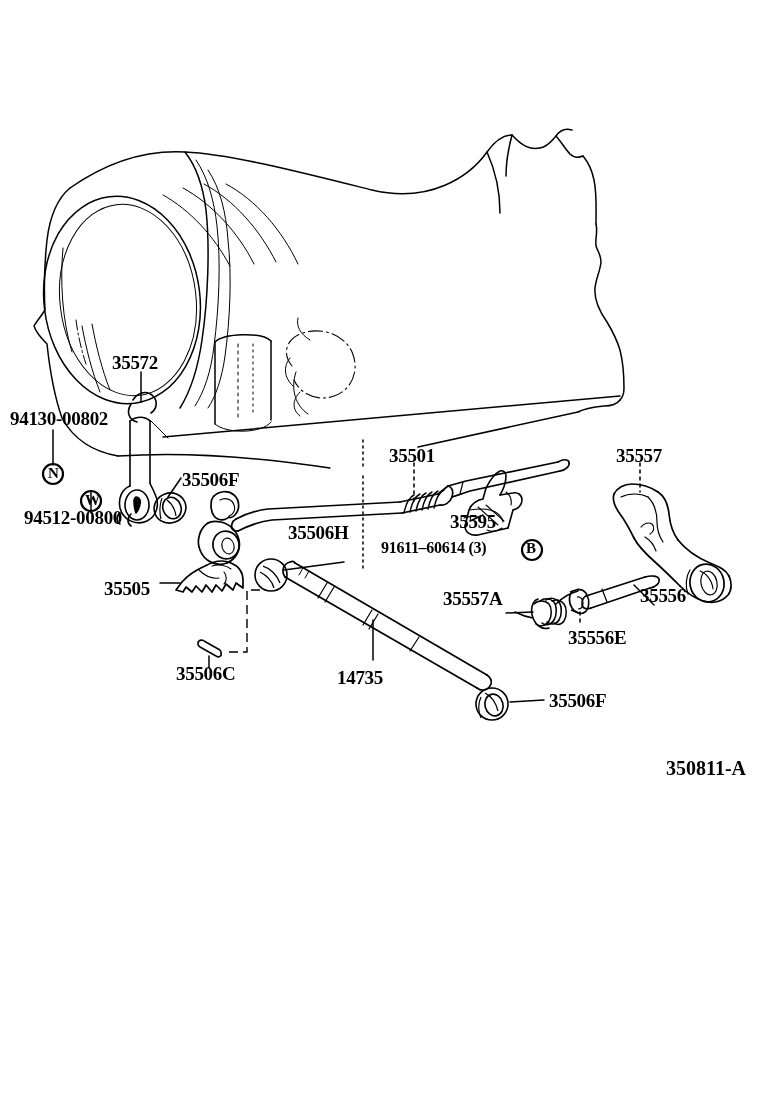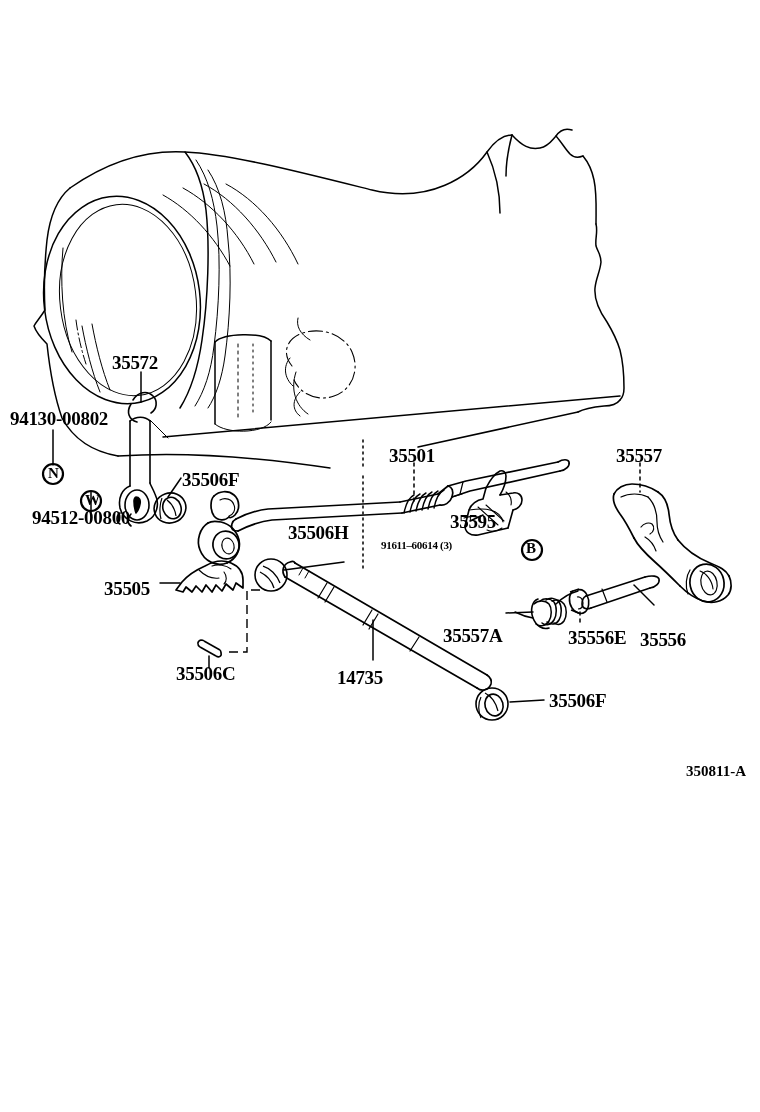--- a/index.html
+++ b/index.html
@@ -30,29 +30,29 @@
     font-family: "Liberation Serif", "DejaVu Serif", serif;
     font-weight: bold;
     font-size: 19px;
     letter-spacing: -0.3px;
     color: #000000;
     white-space: nowrap;
     line-height: 1;
     -webkit-font-smoothing: none;
   }
   .lbl.small {
-    font-size: 11px;
+    font-size: 16px;
   }
   .corner-ref {
     position: absolute;
     right: 14px;
     bottom: 12px;
     font-family: "Liberation Serif", "DejaVu Serif", serif;
     font-weight: bold;
-    font-size: 15px;
+    font-size: 20px;
     color: #000000;
     letter-spacing: 0px;
   }
 </style>
 </head>
 <body>
 
 <div id="sheet">
 
   <svg id="artwork" viewBox="0 0 760 1112" xmlns="http://www.w3.org/2000/svg">
@@ -354,46 +354,46 @@
       <g>
         <circle cx="532" cy="550" r="10" fill="none" stroke="#000" stroke-width="2.2"></circle>
       </g>
     </g>
   </svg>
 
   <div class="lbl" style="left:112px; top:353px;">35572</div>
 
   <div class="lbl" style="left:2px; top:409px;margin-left:8px;">94130-00802</div>
 
-  <div class="lbl" style="left:32px; top:508px;">94512-00800</div>
+  <div class="lbl" style="left:24px; top:508px;">94512-00800</div>
 
   <div class="lbl" style="left:182px; top:470px;">35506F</div>
 
   <div class="lbl" style="left:104px; top:579px;">35505</div>
 
   <div class="lbl" style="left:288px; top:523px;">35506H</div>
 
   <div class="lbl" style="left:176px; top:664px;">35506C</div>
 
   <div class="lbl" style="left:337px; top:668px;">14735</div>
 
   <div class="lbl" style="left:389px; top:446px;">35501</div>
 
   <div class="lbl" style="left:430px; top:512px;margin-left:20px;">35595</div>
 
   <div class="lbl small" style="left:381px; top:540px;">91611–60614 (3)</div>
   <div class="lbl" style="left:526px; top:541px; font-size:15px;">B</div>
 
   <div class="lbl" style="left:616px; top:446px;">35557</div>
 
-  <div class="lbl" style="left:443px; top:626px;">35557A</div>
+  <div class="lbl" style="left:443px; top:589px;">35557A</div>
 
   <div class="lbl" style="left:568px; top:628px;">35556E</div>
 
-  <div class="lbl" style="left:640px; top:630px;">35556</div>
+  <div class="lbl" style="left:640px; top:586px;">35556</div>
 
   <div class="lbl" style="left:549px; top:691px;">35506F</div>
 
   <div class="lbl" style="left:48px; top:466px; font-size:15px;">N</div>
   <div class="lbl" style="left:85px; top:493px; font-size:15px;">W</div>
 
   <div class="corner-ref">350811-A</div>
 
 </div>
 

